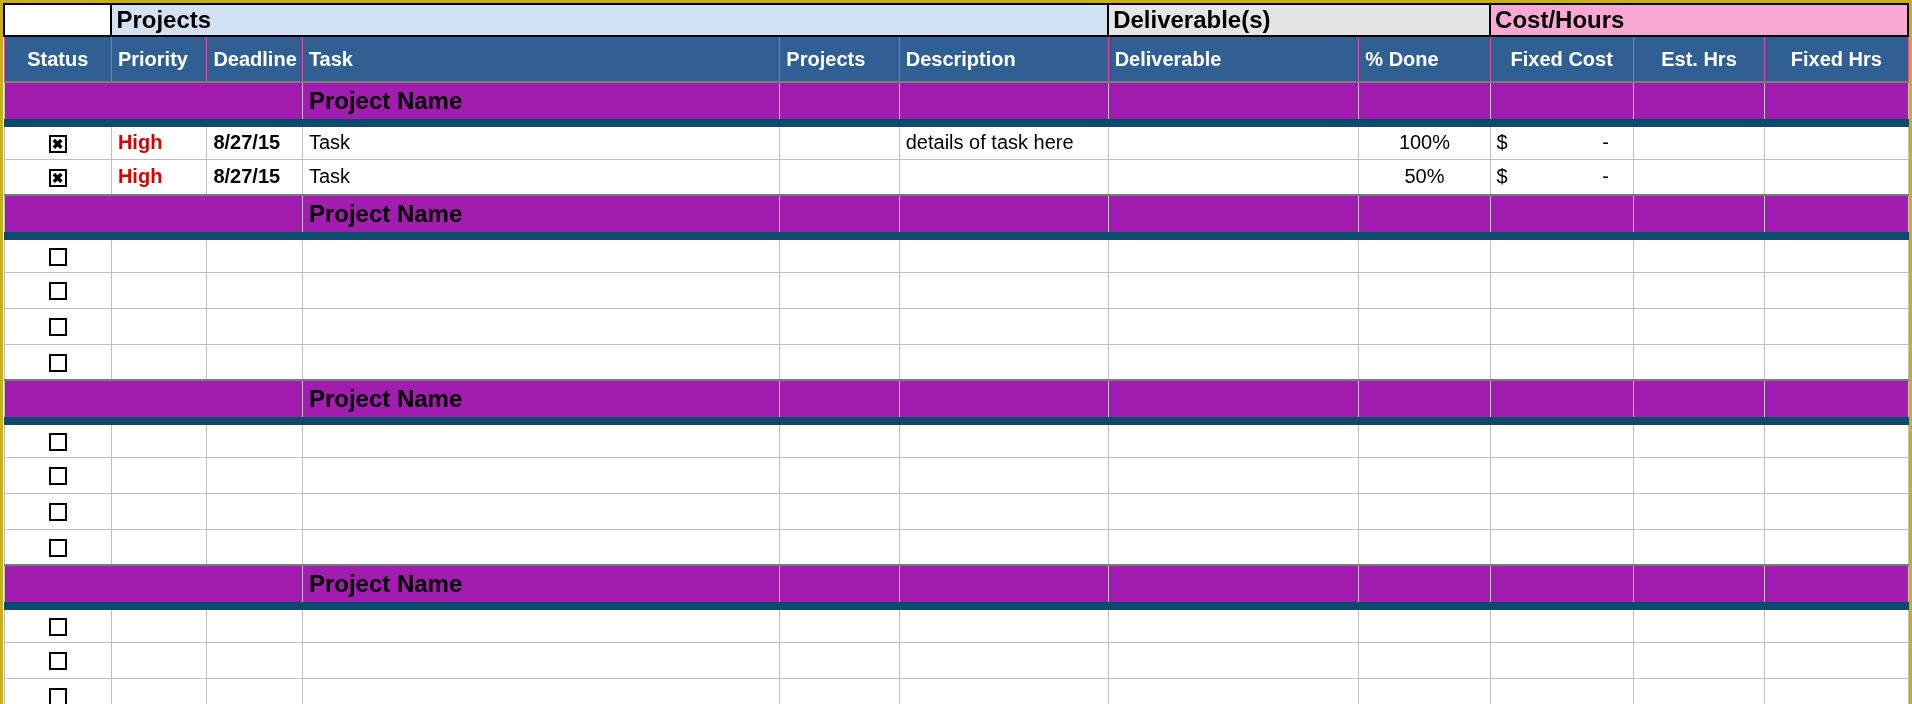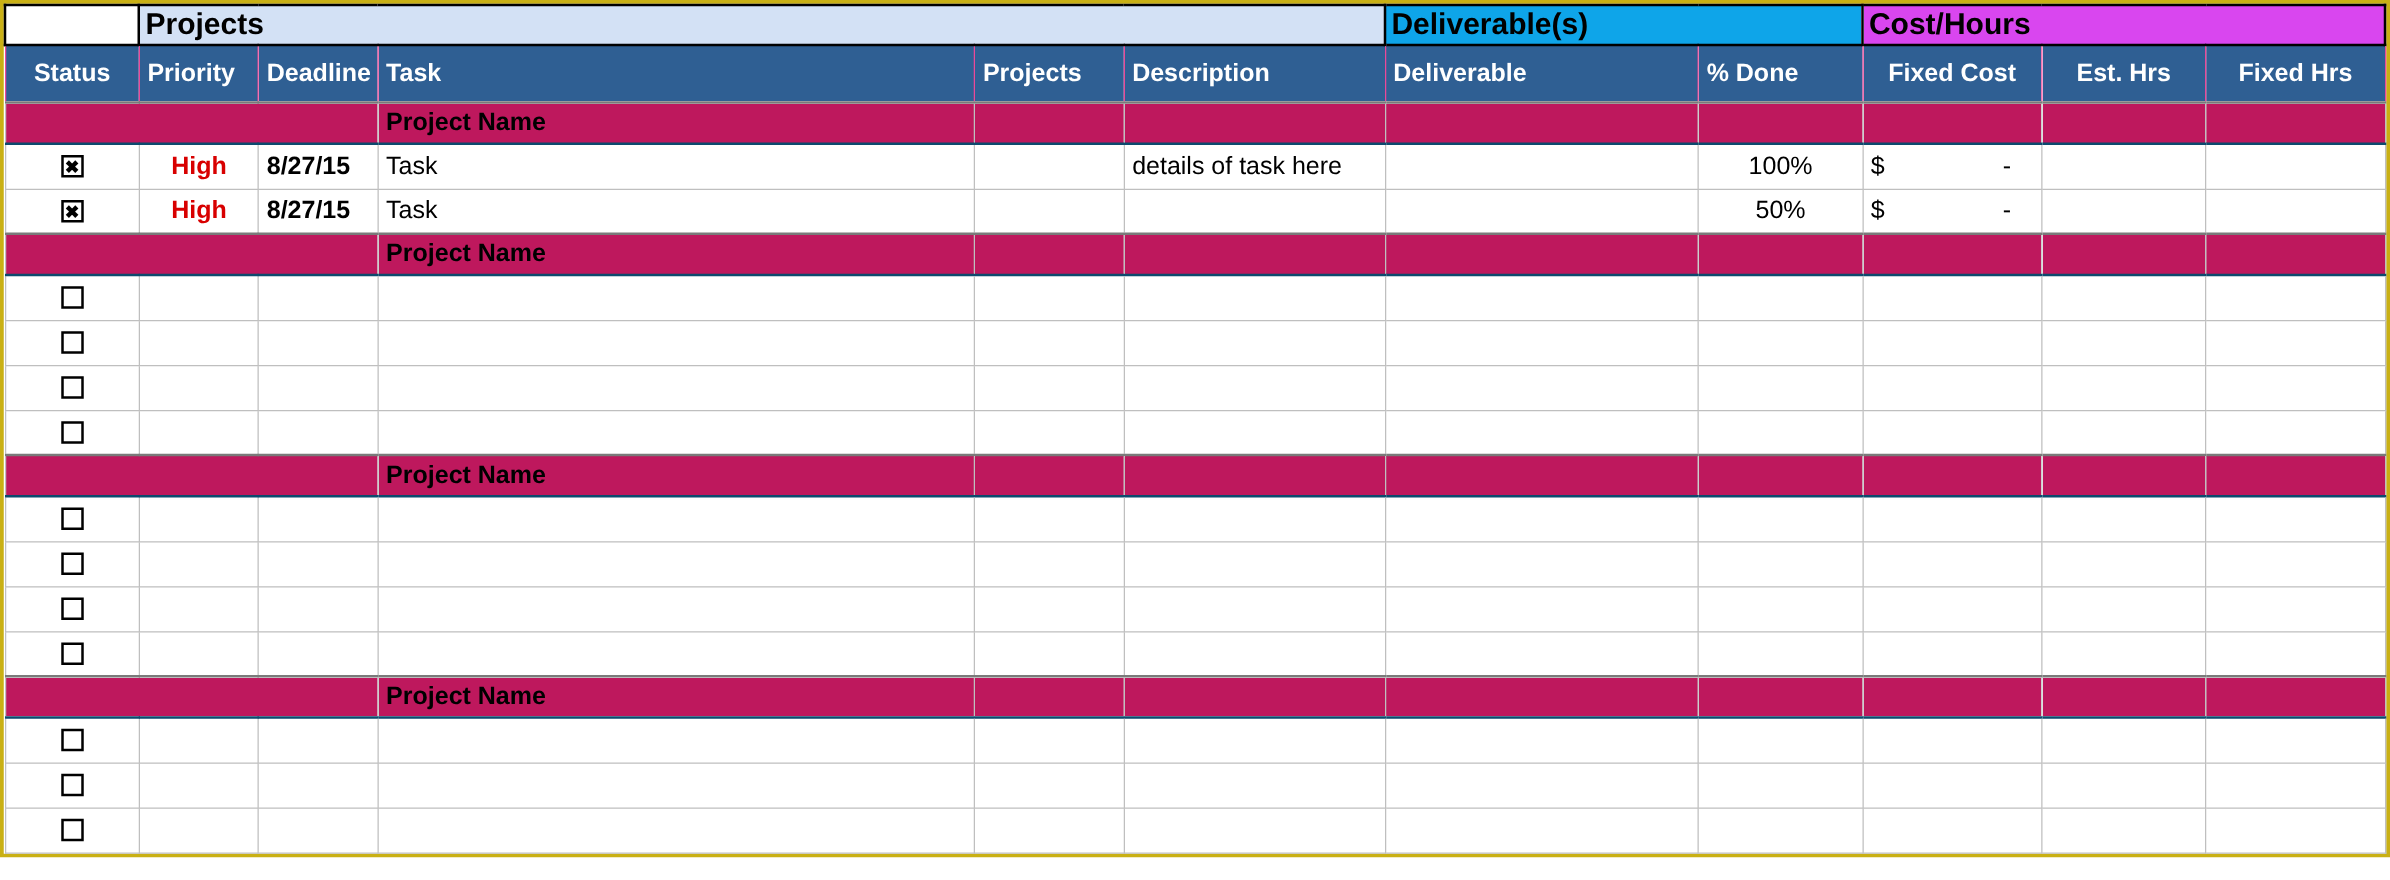--- a/index.html
+++ b/index.html
@@ -43,54 +43,54 @@
   
   .grp td {
     font-weight: bold;
     font-size: 24px;
     border: 2px solid #000;
     height: 30px;
     padding: 1px 4px;
   }
   .grp .empty { background: #fff; border: 2px solid #000; }
   .bg-projects { background: #d3e1f5; margin-top: 30px; }
-  .bg-deliv    { background: #0ea5e9; margin-top: 28px; }
-  .bg-cost     { background: #d946ef; }
+  .bg-deliv    { background: #e5e5e5; margin-top: 28px; }
+  .bg-cost     { background: #f9a8d4; }
 
   
   .colhdr td {
     background: #2f5f93;
     color: #fff;
     font-weight: bold;
     font-size: 20px;
     border: 1px solid #ec4899;
     height: 46px;
     vertical-align: middle;
   }
   .colhdr .center { text-align: center; }
   .colhdr .right  { text-align: left; }
 
   
   tr.section td {
-    background: #be185d;
+    background: #a21caf;
     font-weight: bold;
-    font-size: 20px;
+    font-size: 24px;
     height: 32px;
     border-top: 2px solid #7a7a7a;
-    border-bottom: 2px solid #0c4a6e;
+    border-bottom: 8px solid #0c4a6e;
   }
 
   
   tr.data td.center { text-align: center; }
   tr.data td.deadline { text-align: left; font-weight: bold; }
   tr.data td.pct     { text-align: center; }
   tr.data td.fixed   { }
   .fixed-inner { display: flex; justify-content: space-between; padding: 0 18px 0 0; }
 
-  .prio-high { color: #d80000; font-weight: bold; margin-left: 19px; }
+  .prio-high { color: #d80000; font-weight: bold; }
   .prio-low  { color: #e0a24a; font-weight: bold; }
 
   .chk {
     display: inline-block;
     width: 18px; height: 18px;
     border: 2px solid #000;
     vertical-align: middle;
     line-height: 14px;
     text-align: center;
     font-size: 14px;

